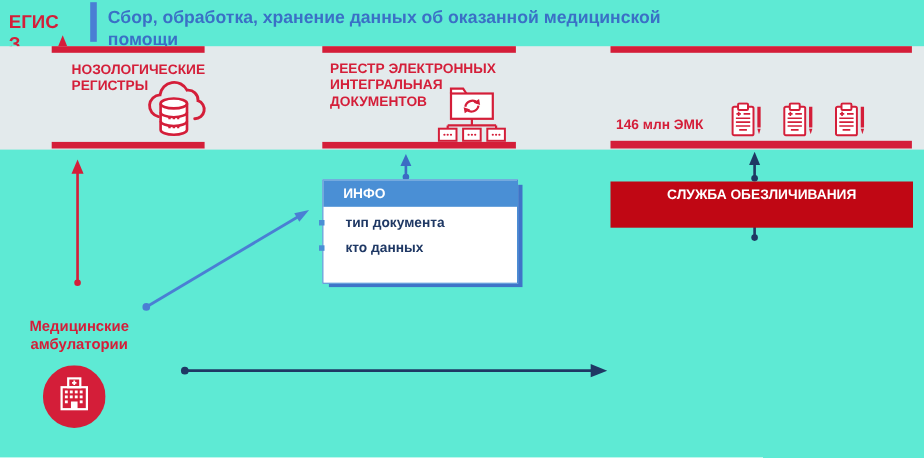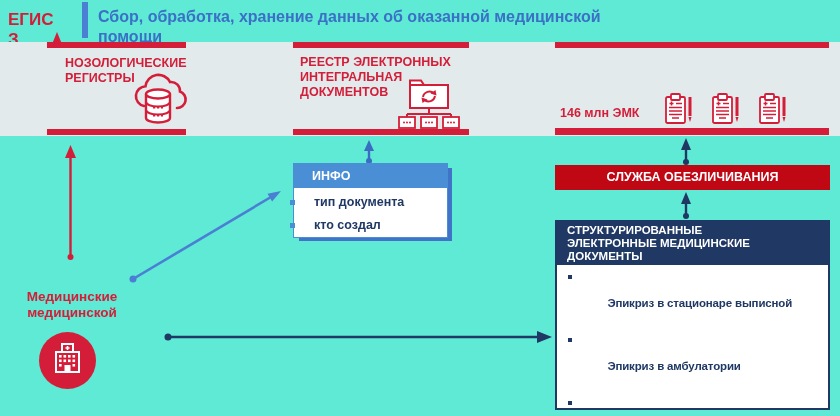--- a/index.html
+++ b/index.html
@@ -13,31 +13,31 @@
   .accent-bar{left:82px;top:2px;width:6px;height:36px;background:#4a7fd4;}
   .main-title{left:98px;top:7px;width:505px;font:700 16px/1.22 "Liberation Sans",sans-serif;color:#3a70c6;}
 
   
   .band{left:0;top:42px;width:840px;height:94px;background:#e3eaec;}
   .bar{position:absolute;height:6px;background:#d41e39;}
 
   .blk-label{font:700 12.5px/1.18 "Liberation Sans",sans-serif;color:#d41e39;}
 
   
-  .info-box{left:293px;top:163px;width:155px;background:#fff;border:1.5px solid #4a8fd5;
+  .info-box{left:293px;top:163px;width:178px;background:#fff;border:1.5px solid #4a8fd5;
             box-shadow:5px 4px 0 -1px #3f74c8;box-sizing:border-box;}
   .info-head{height:24px;background:#4a8fd5;color:#fff;font:700 12.5px/24px "Liberation Sans",sans-serif;
              padding-left:18px;}
-  .info-list{list-style:none;margin:0;padding:3px 0 0;}
+  .info-list{list-style:none;margin:0;padding:3px 0 20px;}
   .info-item{position:relative;height:23px;display:flex;align-items:center;padding-left:20px;
              font:700 12.5px/1 "Liberation Sans",sans-serif;color:#1f3864;white-space:pre;}
   .info-bullet{position:absolute;left:-4px;top:9px;width:5px;height:5px;background:#4a8fd5;}
 
   
-  .anon-box{left:555px;top:165px;width:275px;height:25px;background:#c00714;color:#fff;
+  .anon-box{left:555px;top:165px;width:275px;height:42px;background:#c00714;color:#fff;
             font:700 12.5px/25px "Liberation Sans",sans-serif;text-align:center;}
 
   
   .struct-box{left:555px;top:220px;width:275px;height:190px;background:#fff;border:2px solid #1f3864;
               box-sizing:border-box;}
   .struct-head{background:#1f3864;color:#fff;font:700 11.5px/13px "Liberation Sans",sans-serif;
                padding:2px 8px 2px 10px;white-space:pre-line;}
   .struct-list{list-style:none;margin:0;padding:6px 4px 0 0;}
   .struct-item{position:relative;margin:0 0 11px;padding-left:26px;white-space:pre;
                font:700 11.5px/13px "Liberation Sans",sans-serif;color:#1f3864;letter-spacing:-0.15px;}
@@ -191,48 +191,29 @@
 
   <div class="abs info-box">
     <div class="info-head">ИНФО</div>
     <ul class="info-list">
       <li class="info-item">
         <span class="info-bullet"></span>
         <span>тип документа</span>
       </li>
       <li class="info-item">
         <span class="info-bullet"></span>
-        <span>кто создал</span>
+        <span>кто данных</span>
       </li>
     </ul>
   </div>
 
   <div class="abs anon-box">СЛУЖБА ОБЕЗЛИЧИВАНИЯ</div>
 
-  <div class="abs struct-box">
-    <div class="struct-head">СТРУКТУРИРОВАННЫЕ
-ЭЛЕКТРОННЫЕ МЕДИЦИНСКИЕ ДОКУМЕНТЫ</div>
-    <ul class="struct-list">
-      <li class="struct-item">
-        <span class="struct-bullet"></span>
-        <span>Эпикриз в стационаре выписной</span>
-      </li>
-      <li class="struct-item">
-        <span class="struct-bullet"></span>
-        <span>Эпикриз в амбулатории</span>
-      </li>
-      <li class="struct-item">
-        <span class="struct-bullet"></span>
-        
-      </li>
-
-    </ul>
-  </div>
-
-  <div class="abs medorg-label">Медицинские медицинской</div>
+
+  <div class="abs medorg-label">Медицинские амбулатории</div>
   <svg class="abs" style="left:39px;top:332px;" width="57" height="57" viewBox="0 0 57 57">
     <circle cx="28.5" cy="28.5" r="28.5" fill="#d41e39"></circle>
     <rect x="17" y="20" width="23" height="20" fill="none" stroke="#ffffff" stroke-width="2"></rect>
     <rect x="23" y="12" width="11" height="8" fill="none" stroke="#ffffff" stroke-width="2"></rect>
     <line x1="28.5" y1="14" x2="28.5" y2="18" stroke="#ffffff" stroke-width="1.6"></line>
     <line x1="26.5" y1="16" x2="30.5" y2="16" stroke="#ffffff" stroke-width="1.6"></line>
     <g fill="#ffffff">
       <rect x="20" y="23" width="2.6" height="2.6"></rect>
         <rect x="24.5" y="23" width="2.6" height="2.6"></rect>
       <rect x="29" y="23" width="2.6" height="2.6"></rect>

